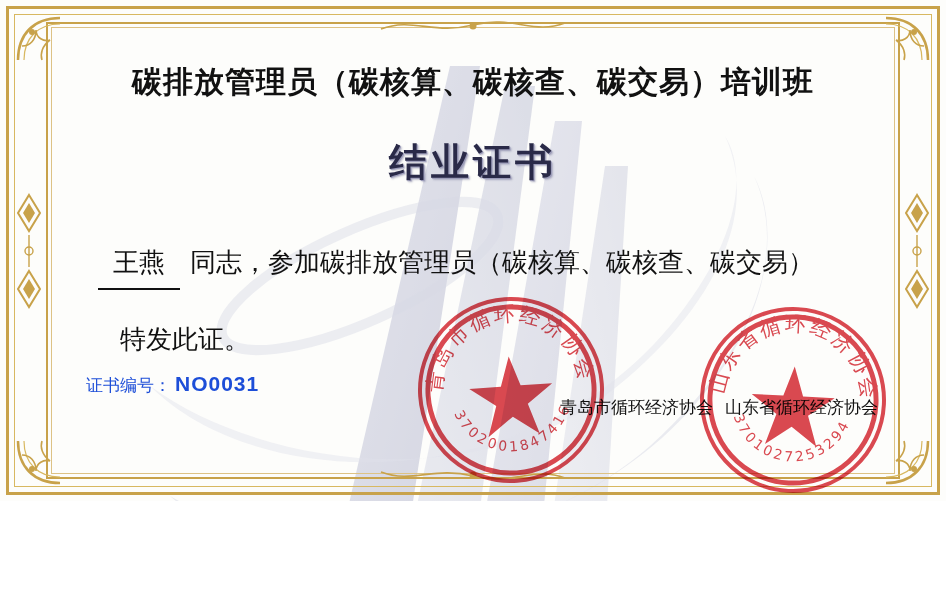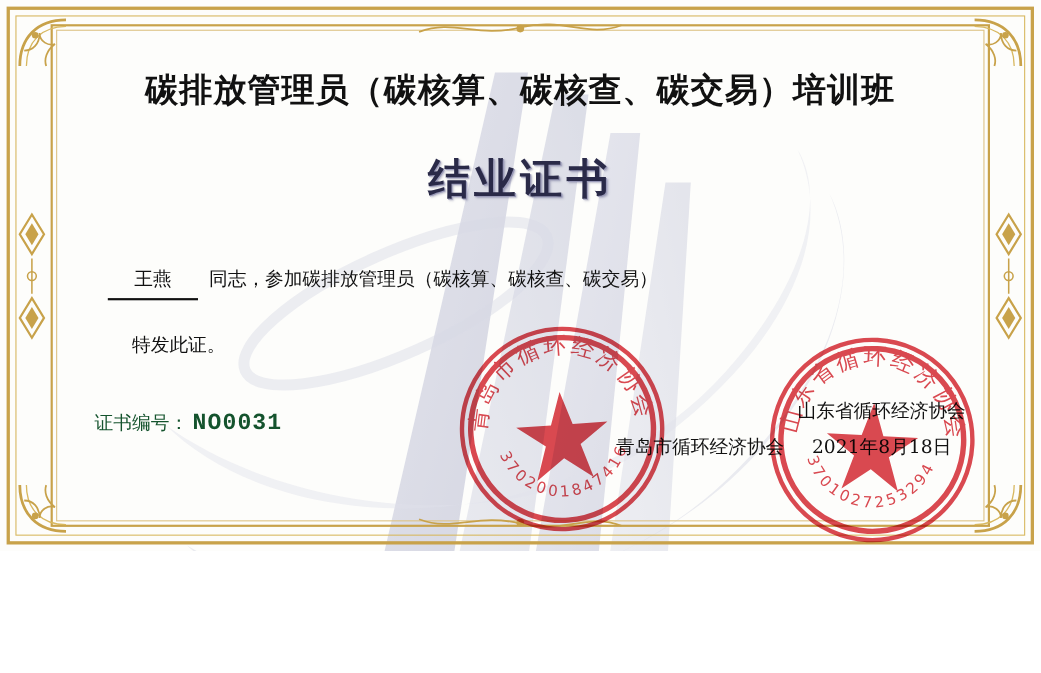--- a/index.html
+++ b/index.html
@@ -114,21 +114,21 @@
     font-size: 38px;
     letter-spacing: 4px;
     margin-top: 34px;
     color: #2a2a48;
     text-shadow: 1px 1px 0 #9a9ab8, 2px 2px 2px rgba(60,60,110,.35);
   }
 
   .body-block {
     margin-top: 50px;
     font-family: "DejaVu Serif", serif;
-    font-size: 17px;
+    font-size: 26px;
     color: #111;
     line-height: 1.9;
   }
   .body-line1 {
     padding-left: 42px;
     white-space: nowrap;
   }
   .recipient {
     display: inline-block;
     min-width: 74px;
@@ -146,23 +146,23 @@
   .body-line3 {
     padding-left: 64px;
     margin-top: 25px;
     white-space: nowrap;
   }
 
   .cert-no {
     position: absolute;
     left: 30px;
     bottom: 72px;
-    font-family: Liberation Mono, monospace;
+    font-family: Liberation Sans, sans-serif;
     font-size: 17px;
-    color: #14532d;
+    color: #1d4ed8;
     white-space: nowrap;
   }
   .cert-no .no-value {
     font-weight: bold;
     font-size: 21px;
     letter-spacing: 1px;
     margin-left: 4px;
   }
 
   
@@ -299,21 +299,20 @@
     <div class="cert-no">
       <span>证书编号：</span><span class="no-value">NO0031</span>
     </div>
 
     <div class="sig-area">
       <div class="sig-col">
         <div class="org">青岛市循环经济协会</div>
       </div>
       <div class="sig-col">
         <div class="org">山东省循环经济协会</div>
-        <div class="date">2021年8月18日</div>
       </div>
     </div>
 
   </div>
 
   <div class="seal seal-1">
     <svg viewBox="0 0 180 180">
       <defs>
         <path id="arcTop1" d="M 20 90 A 70 70 0 0 1 160 90"></path>
         <path id="arcBot1" d="M 28 90 A 62 62 0 0 0 152 90"></path>

